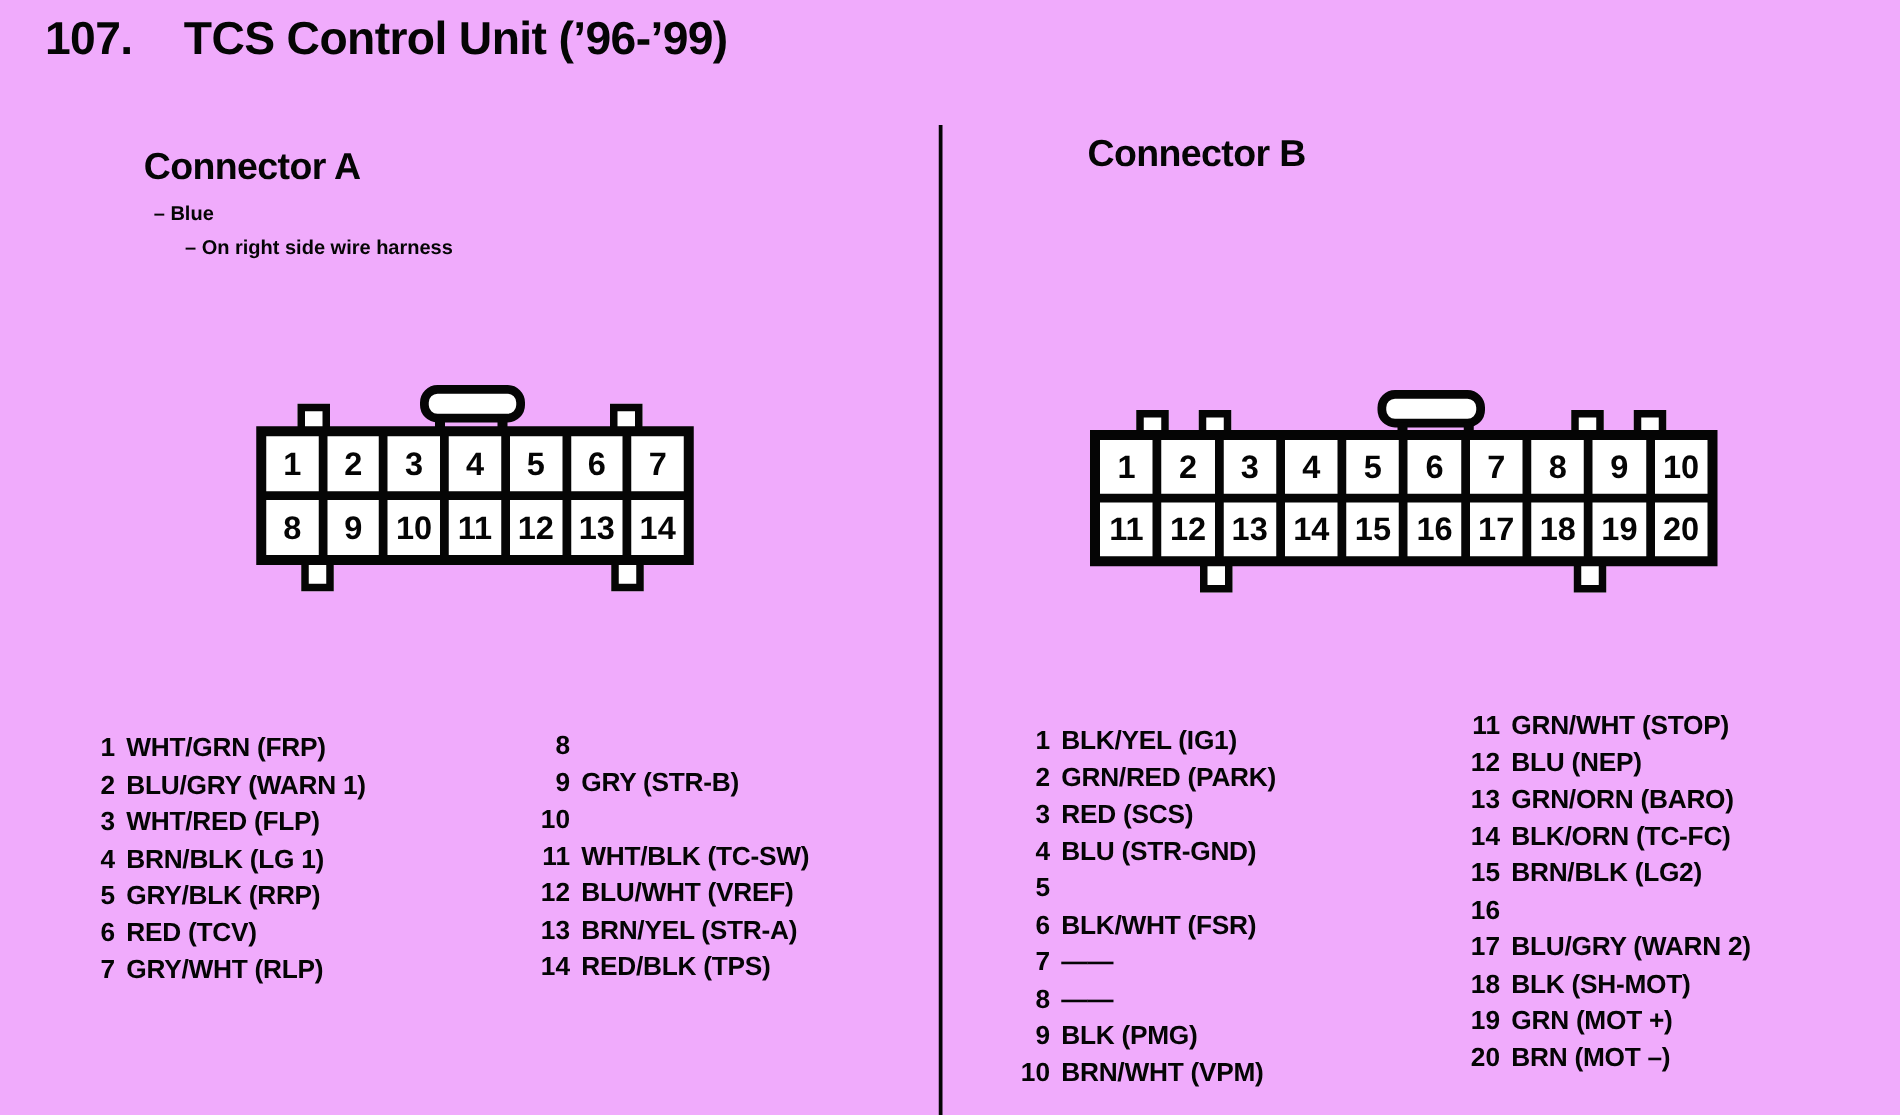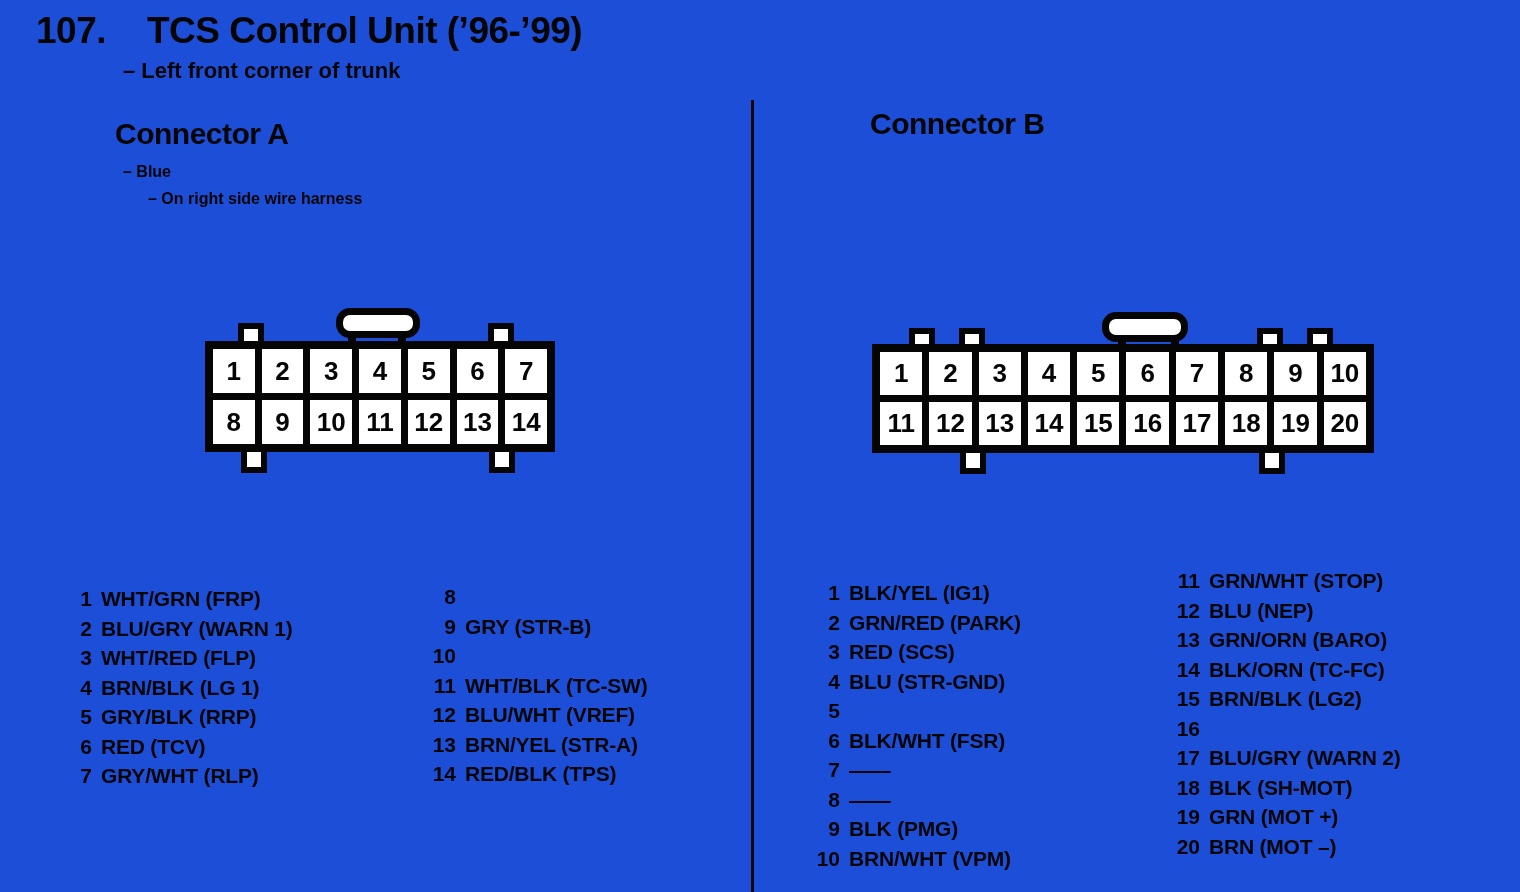--- a/index.html
+++ b/index.html
@@ -6,21 +6,21 @@
     margin: 0;
     padding: 0;
     background: #ffffff;
     font-family: "Liberation Sans", sans-serif;
     color: #050505;
   }
   #page {
     position: relative;
     width: 1520px;
     height: 892px;
-    background: #1d4ed8;
+    background: #f0abfc;
     overflow: hidden;
   }
   .abs { position: absolute; }
 
   
   .doc-number {
     left: 36px; top: 10px;
     font-size: 37px; font-weight: 700; letter-spacing: -0.5px;
   }
   .doc-title {
@@ -96,21 +96,20 @@
   .numw-a .pin-num { width: 26px; margin-right: 9px; }
   .numw-b .pin-num { width: 30px; margin-right: 9px; }
 </style>
 </head>
 <body>
 
 <div id="page">
 
   <div class="abs doc-number">107.</div>
   <div class="abs doc-title">TCS Control Unit (’96-’99)</div>
-  <div class="abs doc-subnote">– Left front corner of trunk</div>
 
   <div class="abs v-divider"></div>
 
   <div>
     <div class="abs section-title" style="left:115px; top:117px;">Connector A</div>
     <div class="abs conn-note" style="left:123px; top:163px;">– Blue</div>
     <div class="abs conn-note" style="left:120px; top:190px;margin-left:28px;">– On right side wire harness</div>
 
     <div class="connector" style="left:205px; top:308px; width:350px; height:172px;">
       <div class="tab" style="left:33px; top:15px;"></div>

